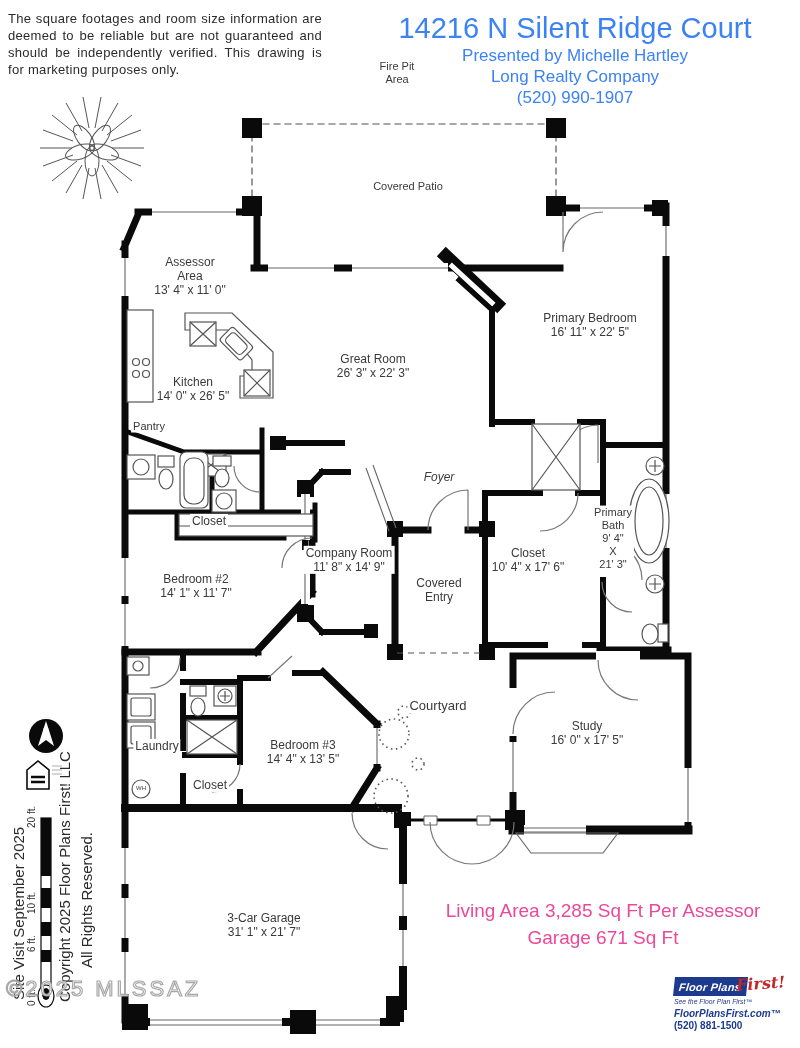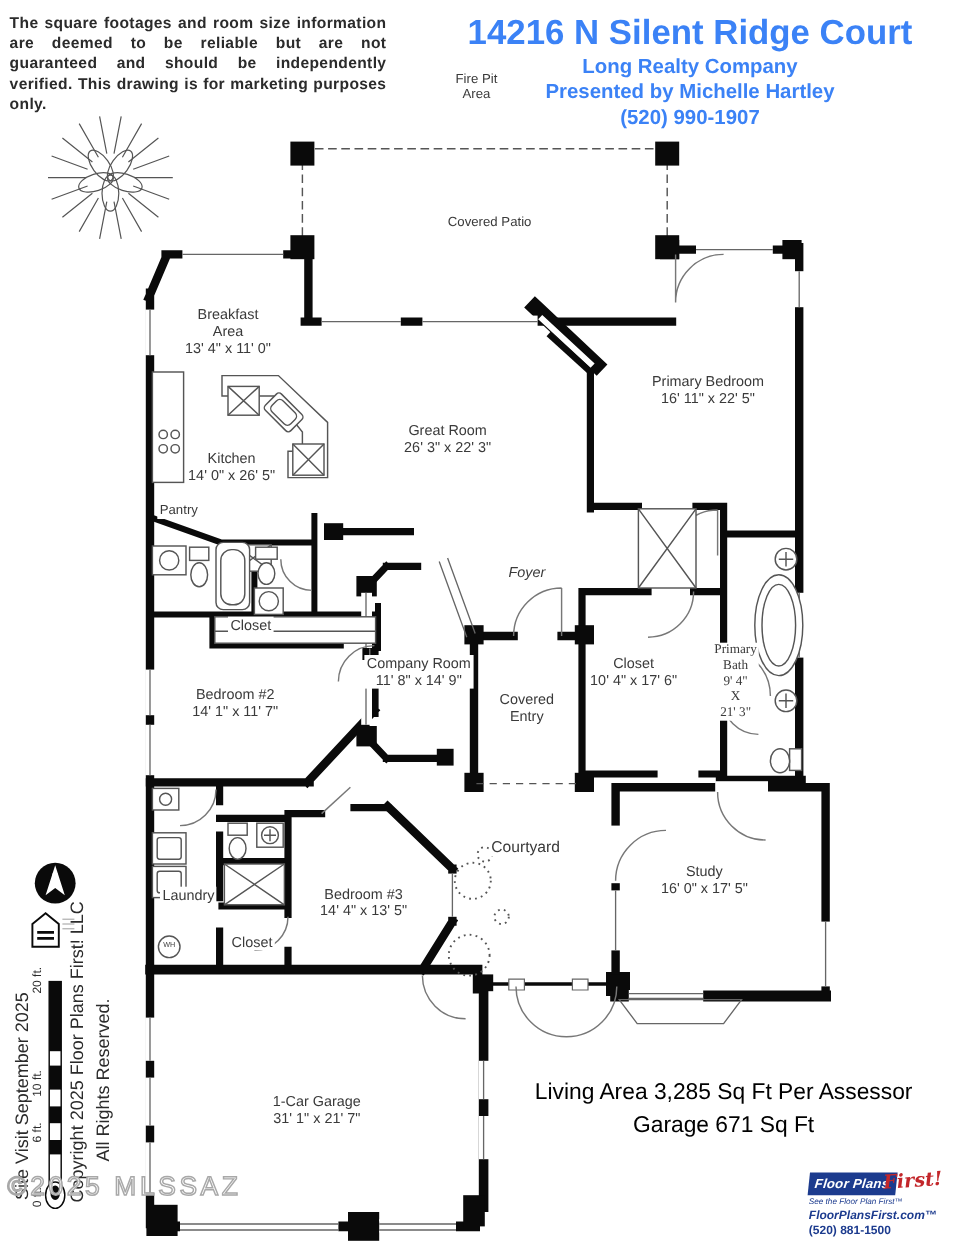--- a/index.html
+++ b/index.html
@@ -2,28 +2,28 @@
 <html><head>
 <meta charset="utf-8">
 <style>
   html,body{margin:0;padding:0;}
   body{width:800px;height:1048px;position:relative;background:#fff;overflow:hidden;
        font-family:"Liberation Sans", sans-serif;color:#222;}
   #plan-svg{position:absolute;left:0;top:0;z-index:1;}
   #labels{position:absolute;left:0;top:0;width:800px;height:1048px;z-index:4;pointer-events:none;}
   .room-label{position:absolute;transform:translate(-50%,-50%);text-align:center;background:#fff;
               color:#3a3a3a;line-height:1.18;white-space:nowrap;padding:0 2px;}
-  .hdr{position:absolute;z-index:5;font-weight:bold;}
+  .hdr{position:absolute;z-index:5;}
   #disclaimer{left:8px;top:10px;width:314px;font-size:13px;line-height:17px;letter-spacing:.3px;
               text-align:justify;color:#2b2b2b;}
   #titleblock{left:352px;top:12px;width:446px;text-align:center;color:#3b82f6;}
   #main-title{font-size:29px;line-height:33px;white-space:nowrap;}
   .sub{font-size:17px;line-height:21px;}
   #summary{position:absolute;left:430px;top:897px;width:346px;text-align:center;font-size:19px;
-           line-height:27px;color:#000000;z-index:5;}
+           line-height:27px;color:#ec4899;z-index:5;}
   .vtext{position:absolute;transform:rotate(-90deg);transform-origin:0 0;white-space:nowrap;
          font-size:15px;color:#2b2b2b;z-index:5;}
   .vsmall{font-size:10px;}
   #watermark{position:absolute;left:6px;top:976px;font-size:22px;letter-spacing:3px;color:rgba(255,255,255,.85);
              -webkit-text-stroke:1.2px #a8a8a8;z-index:6;white-space:nowrap;}
   #logo{position:absolute;left:674px;top:977px;width:124px;z-index:5;}
   #logo-box{display:inline-block;background:#1c3b8e;color:#fff;font-style:italic;font-weight:bold;
             font-size:11px;padding:4px 6px 3px 5px;transform:skewX(-6deg);letter-spacing:.2px;}
   #logo-first{position:absolute;left:62px;top:-3px;color:#c3262a;font-family:"DejaVu Serif",serif;
               font-style:italic;font-weight:bold;font-size:16px;transform:rotate(-4deg);}
@@ -241,35 +241,35 @@
     <rect x="41" y="950" width="10" height="12" fill="#0a0a0a"></rect>
     <ellipse cx="46" cy="996" rx="8" ry="11" fill="#fff" stroke="#0a0a0a" stroke-width="1.2"></ellipse>
     <ellipse cx="46" cy="994" rx="4" ry="6" fill="#0a0a0a"></ellipse>
   </g>
 </svg>
 
 <div class="hdr" id="disclaimer">The square footages and room size information are deemed to be reliable but are not guaranteed and should be independently verified. This drawing is for marketing purposes only.</div>
 
 <div class="hdr" id="titleblock">
   <div id="main-title">14216 N Silent Ridge Court</div>
+  <div class="sub">Presented by Michelle Hartley</div>
   <div class="sub">Long Realty Company</div>
-  <div class="sub">Presented by Michelle Hartley</div>
   <div class="sub">(520) 990-1907</div>
 </div>
 
 <div id="labels">
     <div class="room-label" style="left: 397px; top: 73px; font-size: 11px;">
       <div>Fire Pit</div>
       <div>Area</div>
     </div>
     <div class="room-label" style="left: 408px; top: 186px; font-size: 11px;">
       <div>Covered Patio</div>
     </div>
     <div class="room-label" style="left: 190px; top: 276px; font-size: 12px;">
-      <div>Breakfast</div>
+      <div>Assessor</div>
       <div>Area</div>
       <div>13' 4" x 11' 0"</div>
     </div>
     <div class="room-label" style="left: 373px; top: 366px; font-size: 12px;">
       <div>Great Room</div>
       <div>26' 3" x 22' 3"</div>
     </div>
     <div class="room-label" style="left: 590px; top: 325px; font-size: 12px;">
       <div>Primary Bedroom</div>
       <div>16' 11" x 22' 5"</div>
@@ -277,21 +277,21 @@
     <div class="room-label" style="left: 193px; top: 389px; font-size: 12px;">
       <div>Kitchen</div>
       <div>14' 0" x 26' 5"</div>
     </div>
     <div class="room-label" style="left: 149px; top: 426px; font-size: 11px;">
       <div>Pantry</div>
     </div>
     <div class="room-label" style="left: 439px; top: 477px; font-size: 12px; font-style: italic;">
       <div>Foyer</div>
     </div>
-    <div class="room-label" style="left: 613px; top: 568px; font-size: 11px; font-family: Liberation Serif, serif;">
+    <div class="room-label" style="left: 613px; top: 538px; font-size: 11px;">
       <div>Primary</div>
       <div>Bath</div>
       <div>9' 4"</div>
       <div>X</div>
       <div>21' 3"</div>
     </div>
     <div class="room-label" style="left: 209px; top: 521px; font-size: 12px;">
       <div>Closet</div>
     </div>
     <div class="room-label" style="left: 349px; top: 560px; font-size: 12px;">
@@ -321,21 +321,21 @@
       <div>Laundry</div>
     </div>
     <div class="room-label" style="left: 303px; top: 752px; font-size: 12px;">
       <div>Bedroom #3</div>
       <div>14' 4" x 13' 5"</div>
     </div>
     <div class="room-label" style="left: 210px; top: 785px; font-size: 12px;">
       <div>Closet</div>
     </div>
     <div class="room-label" style="left: 264px; top: 925px; font-size: 12px;">
-      <div>1-Car Garage</div>
+      <div>3-Car Garage</div>
       <div>31' 1" x 21' 7"</div>
     </div>
     <div class="room-label" style="left: 141px; top: 789px; font-size: 6px; background: transparent;">
       <div>WH</div>
     </div>
     <div class="room-label" style="left: 46px; top: 731px; font-size: 8px; color: rgb(255, 255, 255); background: transparent;">
       <div>N</div>
     </div>
   </div>
 

